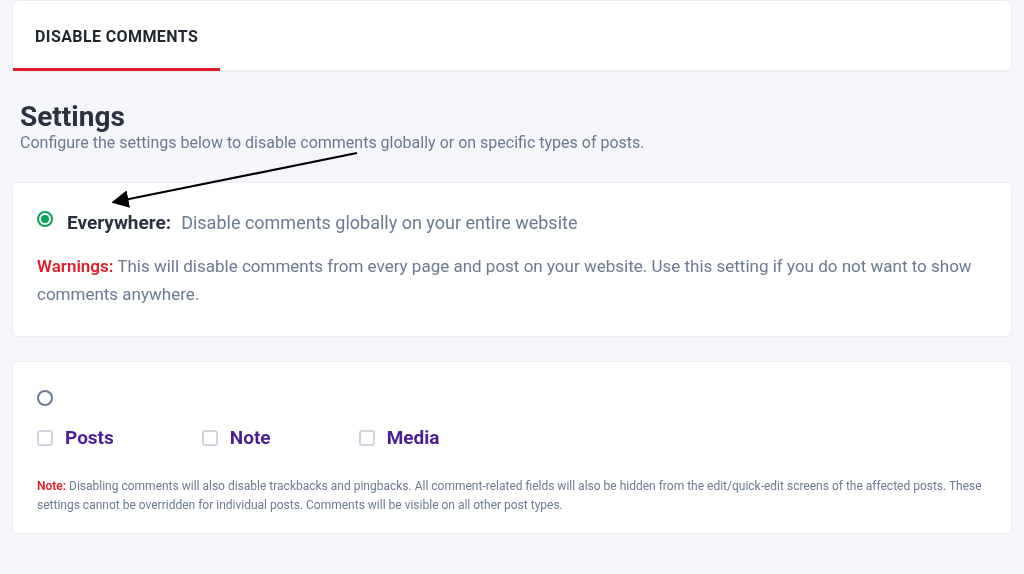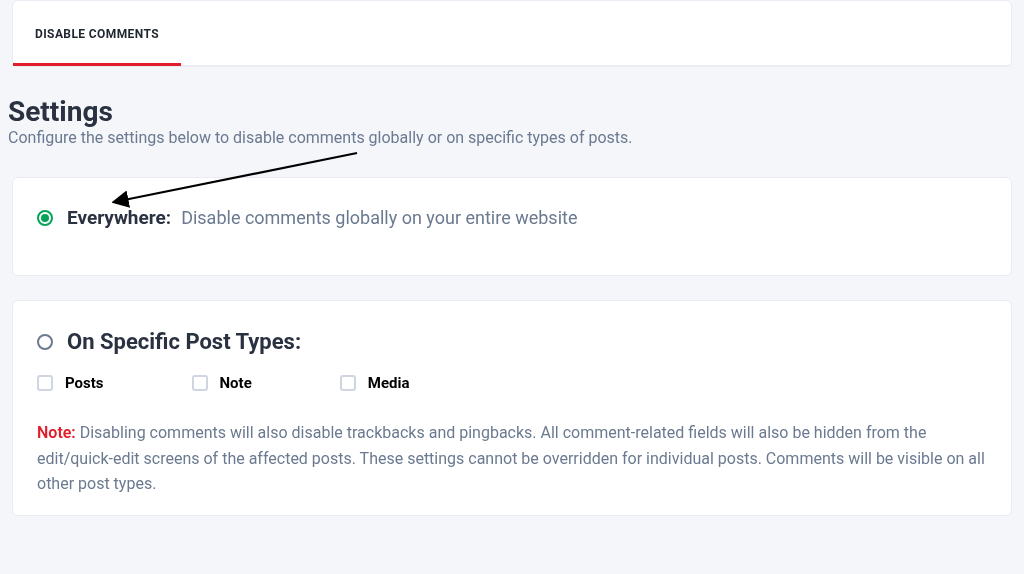--- a/index.html
+++ b/index.html
@@ -16,60 +16,59 @@
     border: 1px solid #e9ecf2;
     border-radius: 6px;
     margin: 0 12px 0 12px;
   }
   .tabs {
     display: flex;
     border-bottom: 1px solid #e9ecf2;
   }
   .tab {
     padding: 26px 22px 24px 22px;
-    font-size: 12px;
+    font-size: 16px;
     font-weight: 700;
     letter-spacing: .4px;
     color: #6b7a90;
     cursor: pointer;
     position: relative;
   }
   .tab.active {
     color: #1f2630;
   }
   .tab.active::after {
     content: "";
     position: absolute;
     left: 0; right: 0; bottom: -1px;
     height: 3px;
     background: #e11d2b;
   }
   .section-heading {
-    padding: 28px 12px 6px 8px;
+    padding: 28px 12px 6px 20px;
   }
   .section-heading h2 {
     font-size: 28px;
     font-weight: 700;
     color: #2a3140;
   }
   .section-heading p {
     margin-top: 0;
     font-size: 16px;
     color: #6b7a90;
   }
   .card {
     background: #fff;
     border: 1px solid #e9ecf2;
     border-radius: 6px;
     margin: 24px 12px 0 12px;
     padding: 28px 24px 28px 24px;
   }
   .radio-row {
     display: flex;
-    align-items: center;
     gap: 14px;
     margin-bottom: 18px;
   }
   .radio {
     width: 16px;
     height: 16px;
     border: 2px solid #6b7a90;
     border-radius: 50%;
     position: relative;
     flex: 0 0 auto;
@@ -124,26 +123,26 @@
     gap: 12px;
   }
   .checkbox {
     width: 16px;
     height: 16px;
     border: 2px solid #cfd6e1;
     border-radius: 3px;
     cursor: pointer;
   }
   .checkbox-label {
-    font-size: 15px;
-    font-weight: 700;
-    color: #000000;
+    font-size: 19px;
+    font-weight: 700;
+    color: #4c1d95;
   }
   .note-line {
-    font-size: 16px;
+    font-size: 12px;
     line-height: 1.6;
     color: #6b7a90;
   }
   .note-line .label-red {
     color: #e11d2b;
     font-weight: 600;
   }
   .arrow-svg {
     position: absolute;
     top: 145px;
@@ -175,26 +174,29 @@
 </svg>
 
 <div class="card">
   <div class="radio-row">
     <span class="radio checked"></span>
     <span>
       <span class="opt-title">Everywhere:</span>
       <span class="opt-desc">Disable comments globally on your entire website</span>
     </span>
   </div>
+  <p class="warning-line">
+    <span class="label-red">Warnings:</span>
+    <span>This will disable comments from every page and post on your website. Use this setting if you do not want to show comments anywhere.</span>
+  </p>
 </div>
 
 <div class="card" style="padding-bottom:18px;">
   <div class="radio-row" style="margin-bottom:0;">
     <span class="radio"></span>
-    <span class="post-types-title">On Specific Post Types:</span>
   </div>
   <div class="checkbox-row">
     <div class="checkbox-item">
       <span class="checkbox"></span>
       <span class="checkbox-label">Posts</span>
     </div>
     <div class="checkbox-item">
       <span class="checkbox"></span>
       <span class="checkbox-label">Note</span>
     </div>

